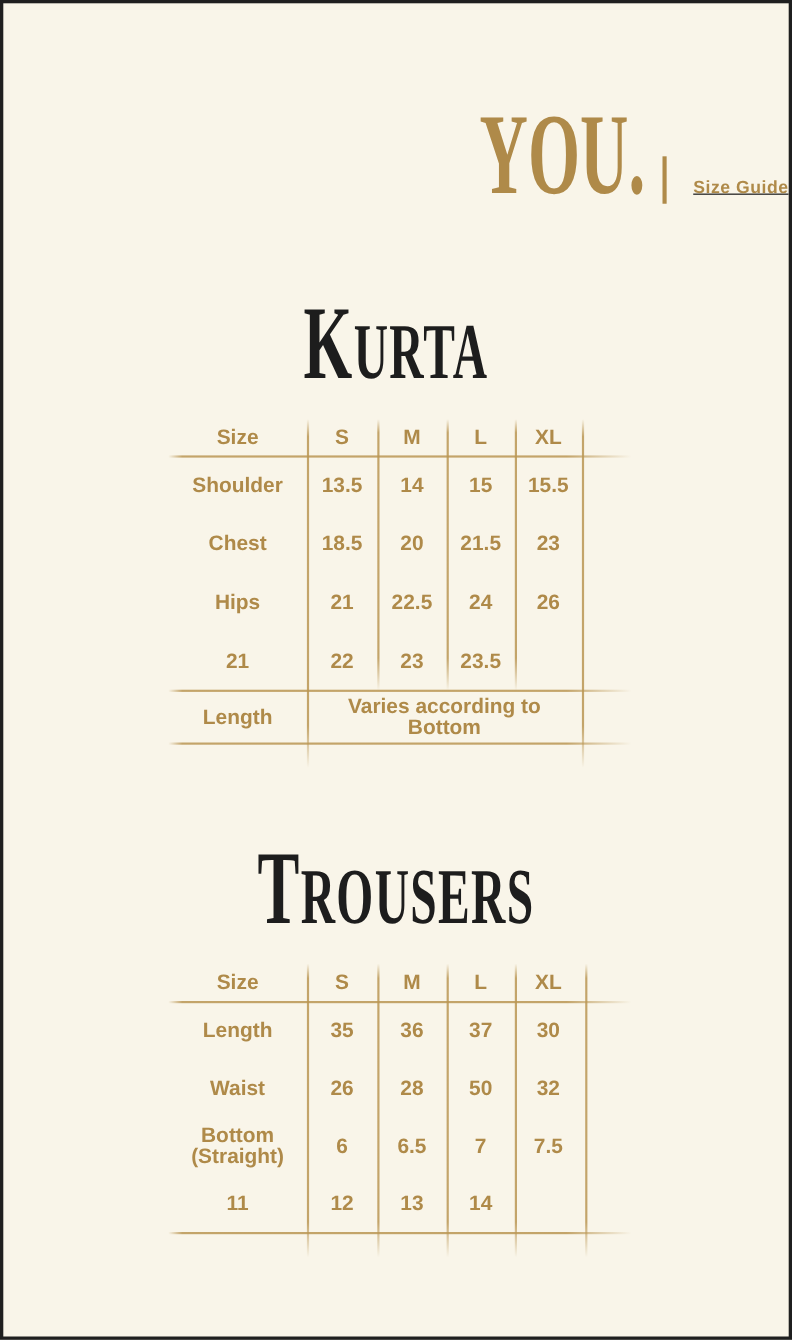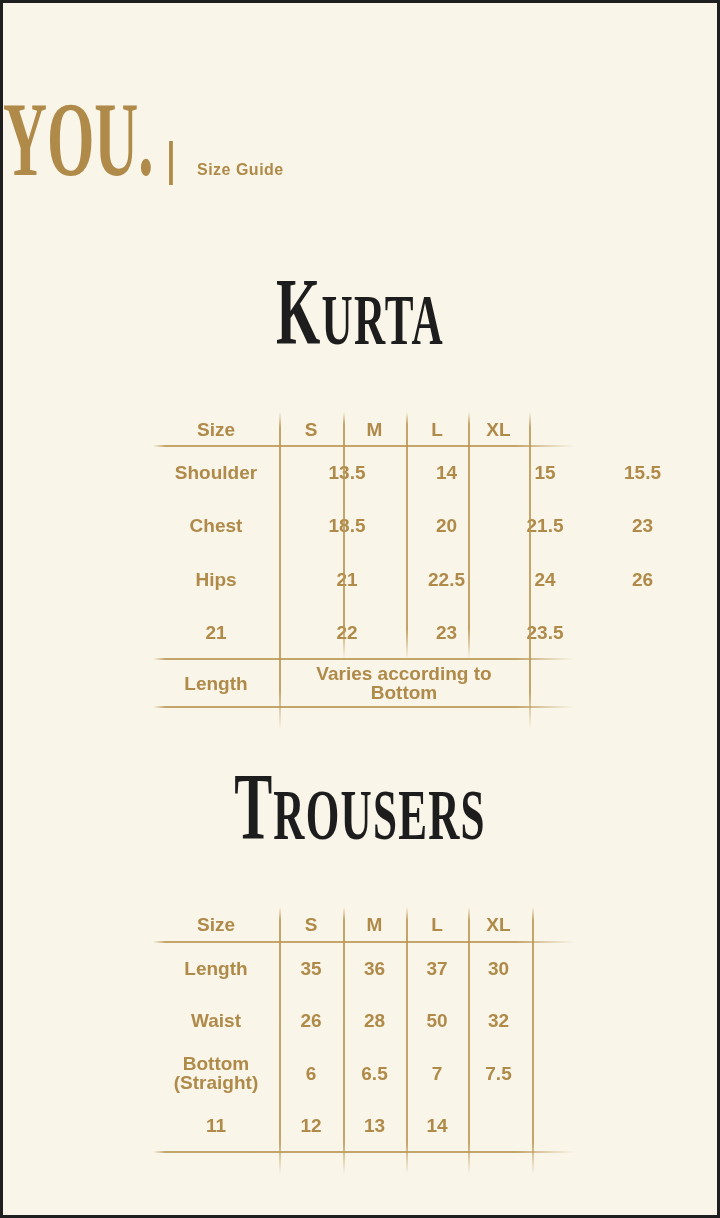--- a/index.html
+++ b/index.html
@@ -12,21 +12,21 @@
   html,body{margin:0;padding:0;}
   body{background:#888;font-family:"Liberation Sans",sans-serif;}
   #page{
     position:relative;width:720px;height:1218px;margin:0 auto;
     background:var(--bg);border:3px solid var(--frame);box-sizing:border-box;
     overflow:hidden;
   }
   
   .brand-row{
     position:absolute;top:84px;left:0;right:0;
-    display:flex;justify-content:flex-start;align-items:baseline;
+    display:flex;justify-content:flex-end;align-items:baseline;text-decoration:underline;
   }
   .brand-box{display:inline-block;width:148px;}
   .brand-script{
     display:inline-block;
     font-family:"Liberation Serif",serif;font-weight:bold;
     font-size:105px;line-height:1;color:var(--gold);
     transform:scaleX(0.58);transform-origin:left center;white-space:nowrap;
   }
   .brand-sep{
     display:inline-block;margin:0 20px 0 14px;
@@ -42,32 +42,32 @@
     font-size:72px;line-height:1;text-transform:uppercase;
     transform:scaleX(0.60);transform-origin:center;white-space:nowrap;
     letter-spacing:2px;
   }
   .section-title::first-letter{font-size:95px;}
   #kurta-title{top:262px;}
   #trousers-title{top:757px;}
   
   .sgtable{
     position:absolute;left:150px;width:421px;
-    color:var(--gold);font-weight:bold;font-size:19px;margin-top:31px;
+    color:var(--gold);font-weight:bold;font-size:19px;
   }
   #kurta-table{top:378px;height:320px;}
   #trousers-table{top:873px;height:267px;}
   .t-row{display:grid;grid-template-columns:126px 64px 63px 62px 61px 45px;}
   .t-row .cell{
     display:flex;align-items:center;justify-content:center;
     text-align:center;line-height:1.0;padding:0 6px;box-sizing:border-box;
   }
   .t-row.merged{grid-template-columns:126px 250px 45px;}
   #kurta-table .t-row.header{height:34px;}
-  #kurta-table .t-row.data{height:53px;gap:36px;}
+  #kurta-table .t-row.data{height:53px;}
   #kurta-table .t-row.data.r3{height:54px;}
   #kurta-table .t-row.merged{height:48px;}
   #trousers-table .t-row.header{height:35px;}
   #trousers-table .t-row.data{height:52px;}
   #trousers-table .t-row.data.r2,#trousers-table .t-row.data.r4{height:53px;}
   
   .hline{
     position:absolute;left:0;width:421px;height:2px;
     background:linear-gradient(90deg,
       rgba(186,150,83,0) 0%,rgba(186,150,83,.85) 3%,

